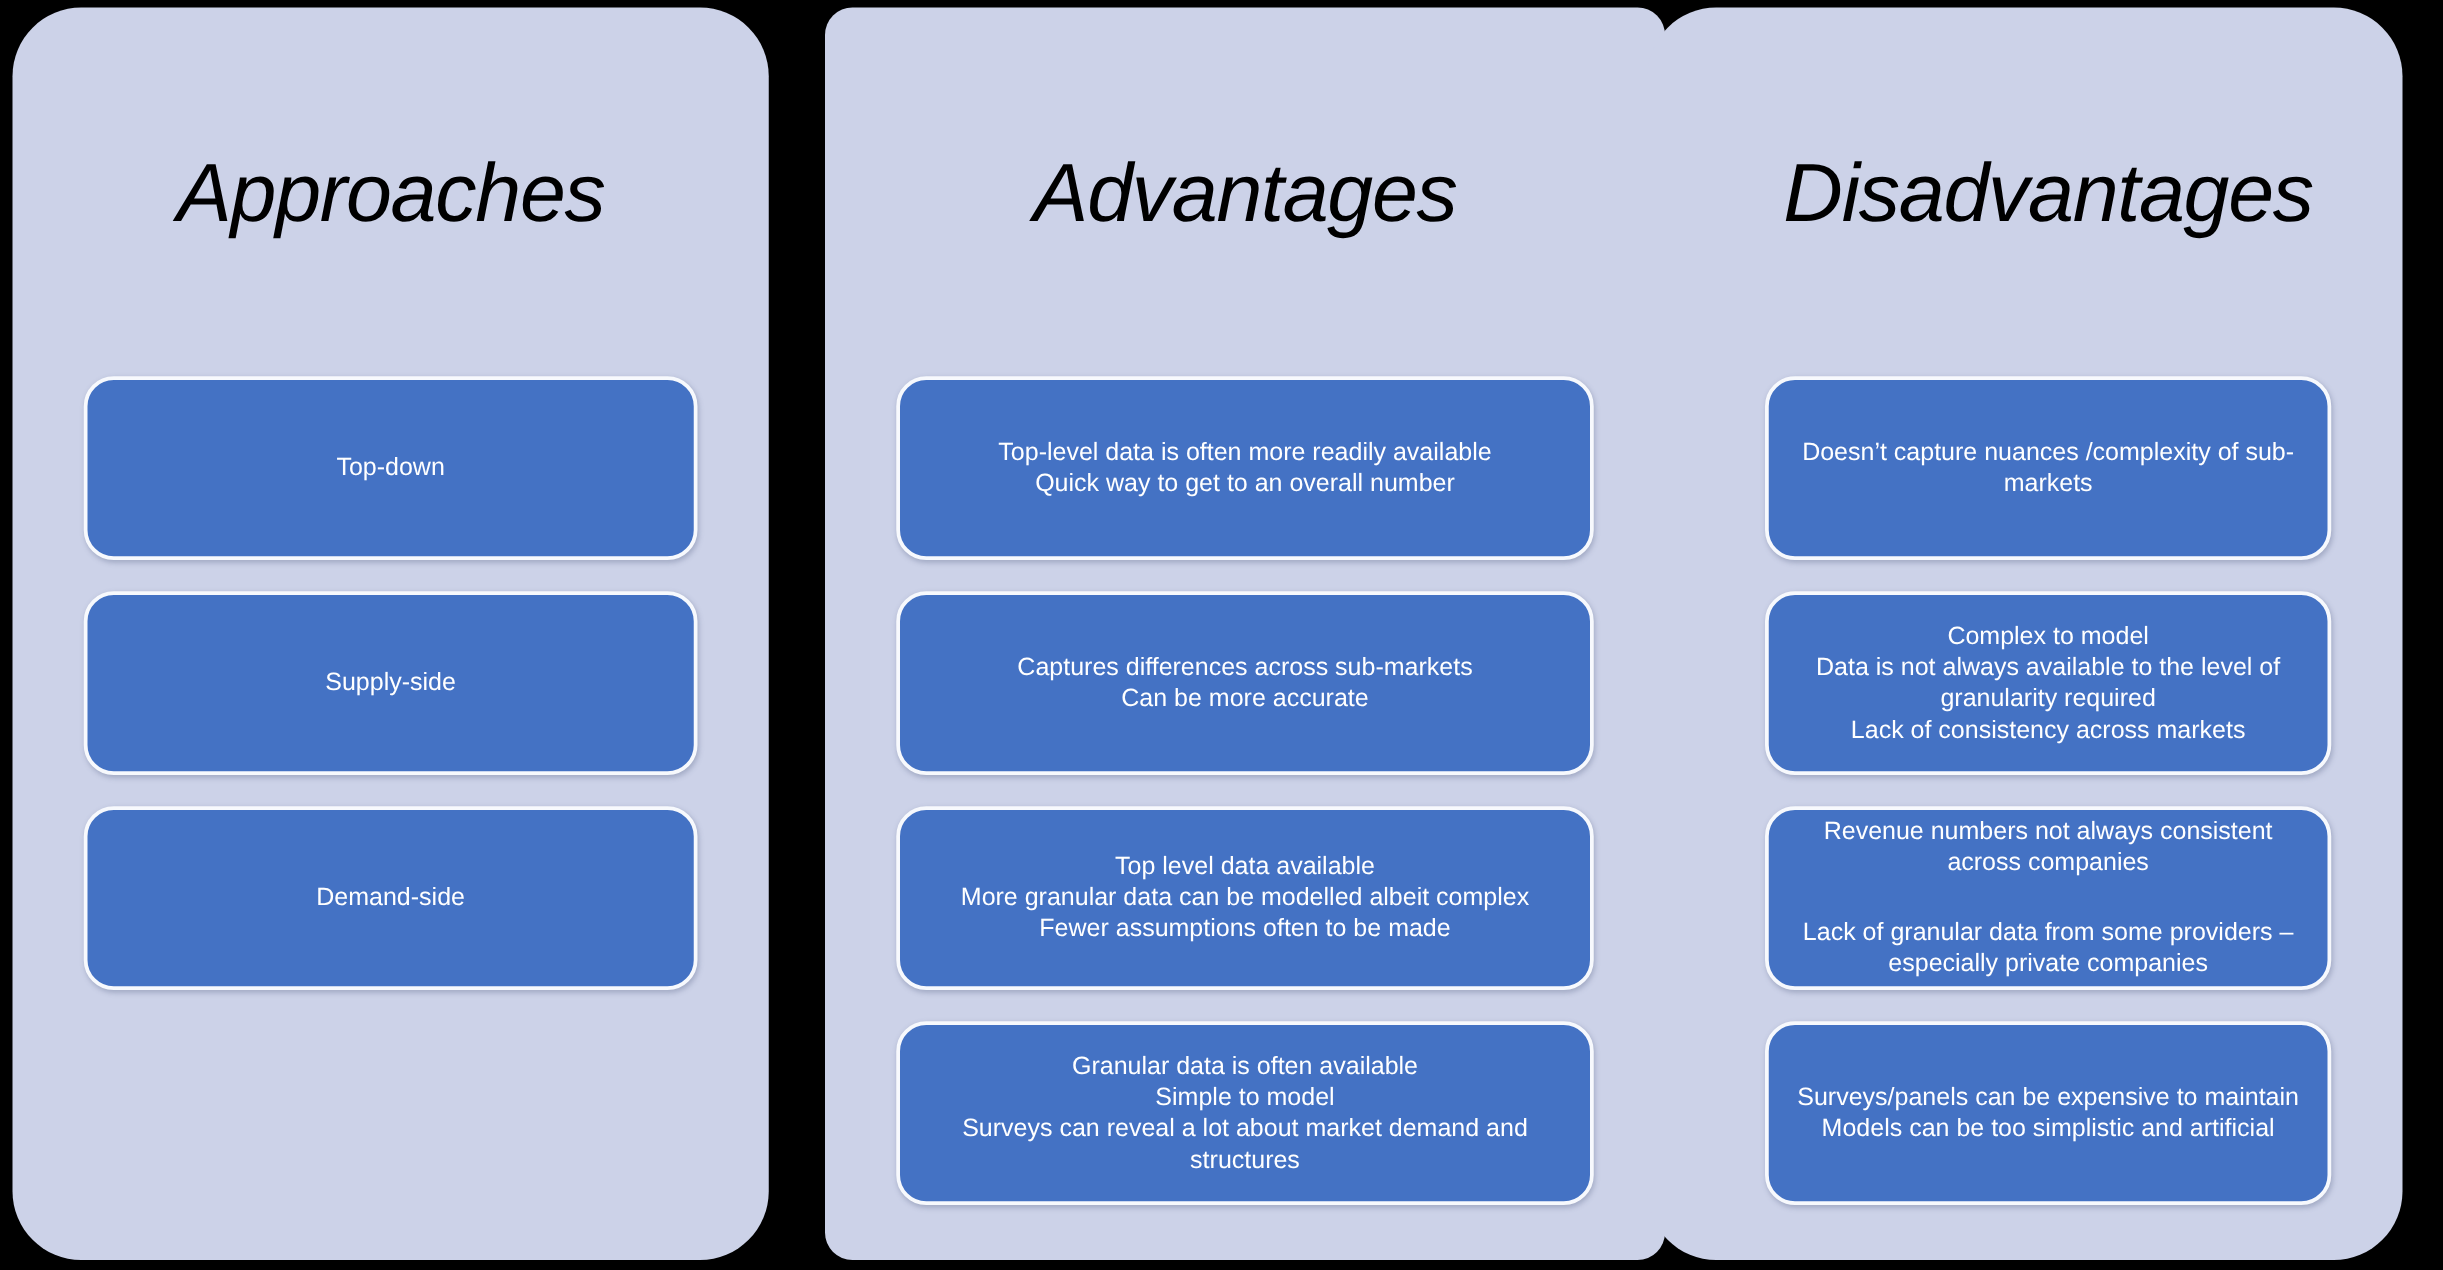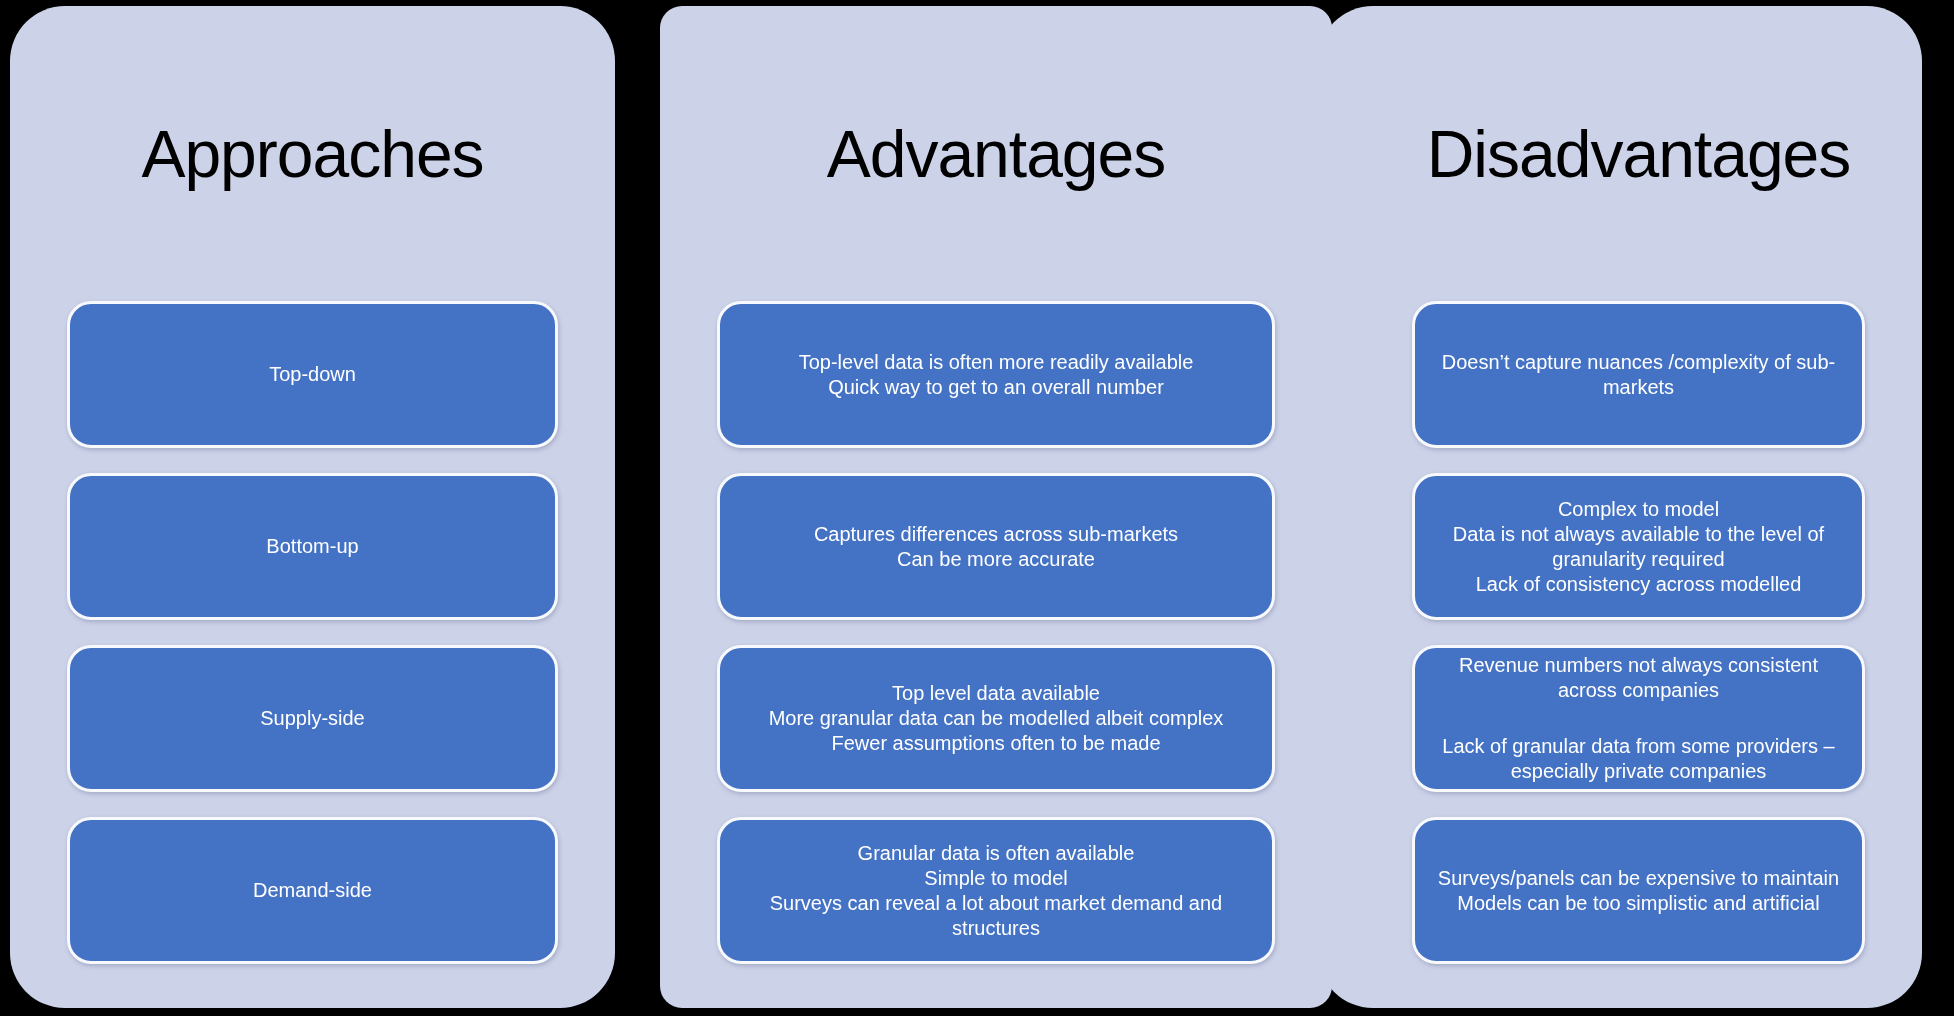--- a/index.html
+++ b/index.html
@@ -28,20 +28,21 @@
     height: 295px;
     flex: 0 0 auto;
     display: flex;
     align-items: center;
     justify-content: center;
     font-size: 66px;
     font-weight: 400;
     color: #000;
     letter-spacing: -1px;
     white-space: nowrap;
+    font-style: italic;
   }
   .boxes {
     flex: 1 1 auto;
     display: flex;
     flex-direction: column;
     gap: 25px;
     padding: 0 57px;
   }
   .box {
     height: 147px;
@@ -68,23 +69,20 @@
 </head>
 <body>
 
 <div class="canvas">
 
   <div class="column col-1">
     <div class="col-header">Approaches</div>
     <div class="boxes">
       <div class="box">
         <div class="para">Top-down</div>
-      </div>
-      <div class="box">
-        <div class="para">Bottom-up</div>
       </div>
       <div class="box">
         <div class="para">Supply-side</div>
       </div>
       <div class="box">
         <div class="para">Demand-side</div>
       </div>
     </div>
   </div>
 
@@ -115,21 +113,21 @@
 
   <div class="column col-3">
     <div class="col-header">Disadvantages</div>
     <div class="boxes">
       <div class="box">
         <div class="para">Doesn’t capture nuances /complexity of sub-markets</div>
       </div>
       <div class="box">
         <div class="para">Complex to model</div>
         <div class="para">Data is not always available to the level of granularity required</div>
-        <div class="para">Lack of consistency across modelled</div>
+        <div class="para">Lack of consistency across markets</div>
       </div>
       <div class="box spaced">
         <div class="para">Revenue numbers not always consistent across companies</div>
         <div class="para">Lack of granular data from some providers – especially private companies</div>
       </div>
       <div class="box">
         <div class="para">Surveys/panels can be expensive to maintain</div>
         <div class="para">Models can be too simplistic and artificial</div>
       </div>
     </div>

